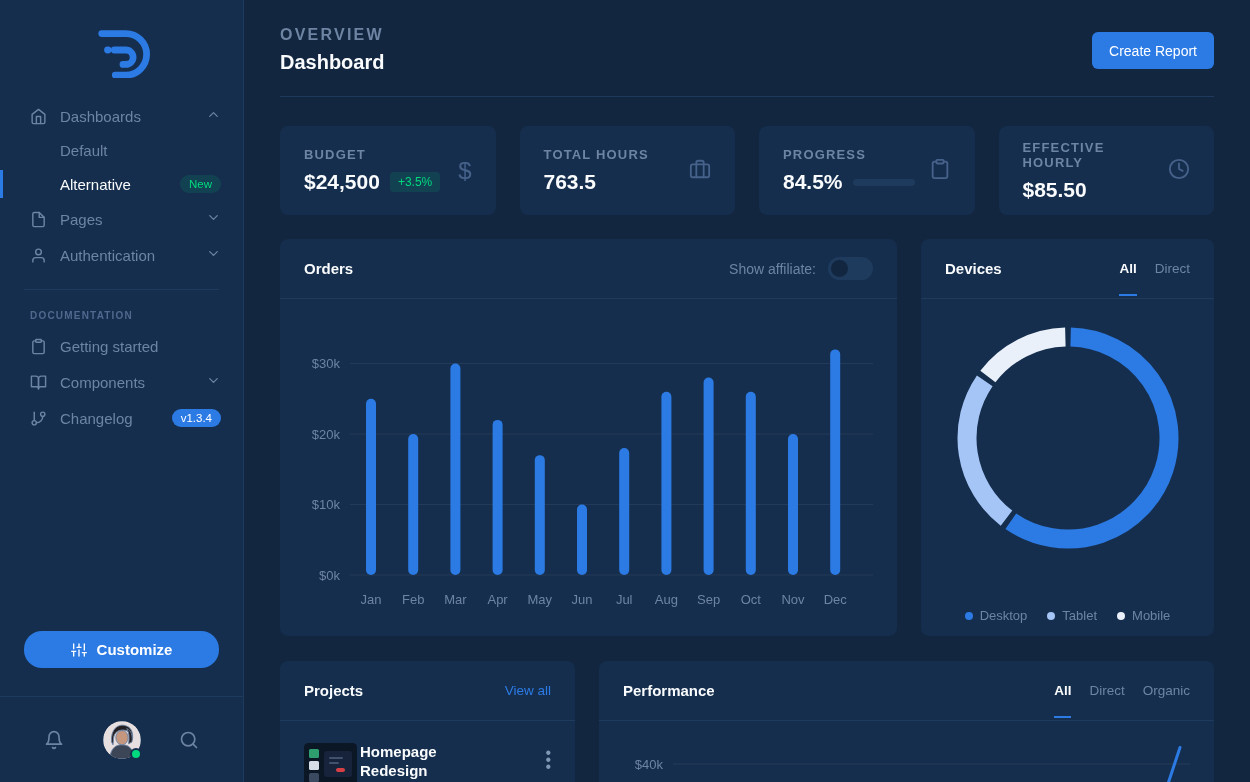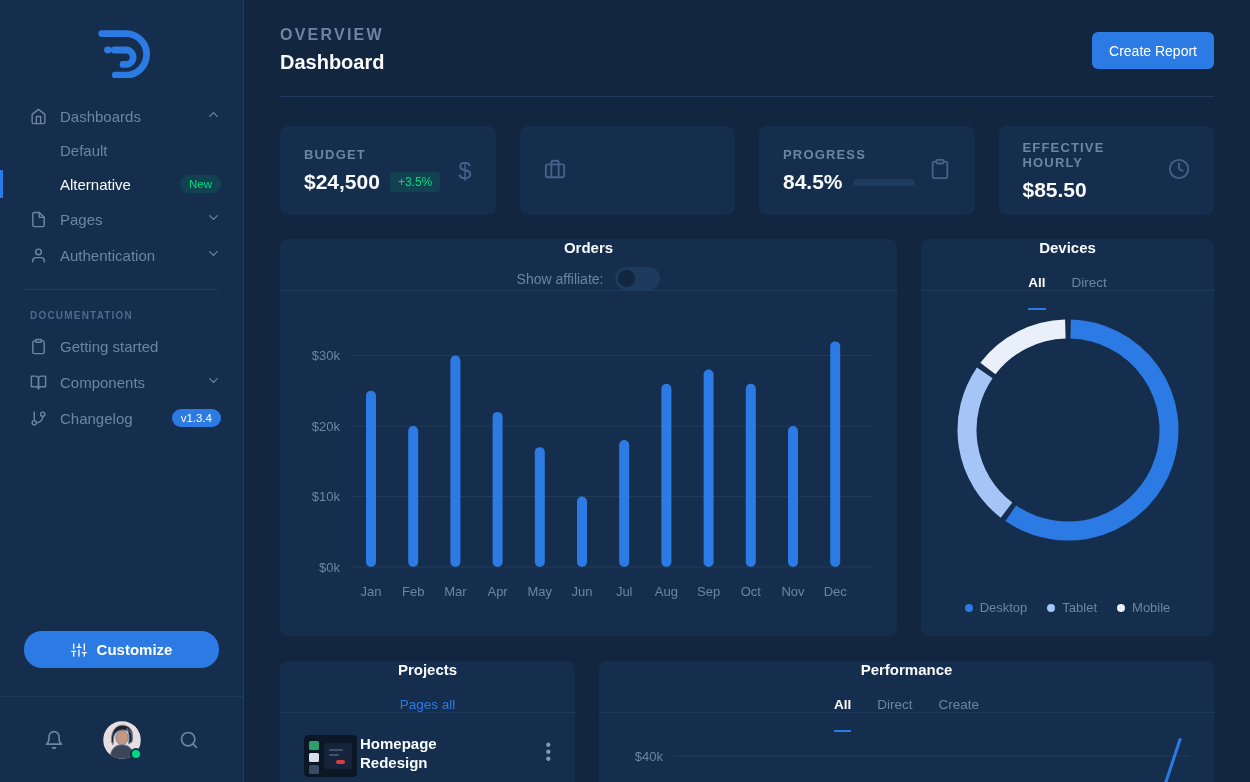--- a/index.html
+++ b/index.html
@@ -60,29 +60,29 @@
   .badge-delta { background:rgba(0,217,126,.12); color:#00d97e; font-size:12px;
     padding:3px 8px; border-radius:4px; }
   .stat-icon { color:#46618a; } .stat-icon svg { width:22px; height:22px; stroke:#46618a; }
   .dollar-glyph { font-size:24px; color:#46618a; font-weight:400; }
   .progress-track { width:62px; height:7px; border-radius:4px; background:#1e3a5c; overflow:hidden; }
   .progress-fill { height:100%; background:#2c7be5; border-radius:4px; }
 
   .charts-row { display:grid; grid-template-columns:617px 1fr; gap:24px; margin-top:24px;
     height:397px; }
   .card { background:#152e4d; border-radius:8px; overflow:hidden; }
-  .card-header { height:52px; padding:0 24px; display:flex; align-items:center;
-    justify-content:space-between; border-bottom:1px solid #1e3a5c; position:relative;flex-direction:column; }
+  .card-header { height:60px; padding:0 24px; display:flex; align-items:center;
+    justify-content:space-between; border-bottom:1px solid #1e3a5c; position:relative; }
   .card-title { font-size:15px; font-weight:600; color:#f9fbfd; }
   .toggle-group { display:flex; align-items:center; gap:12px; color:#6e84a3; font-size:14px; }
   .toggle { width:45px; height:23px; border-radius:12px; background:#1e3a5c; position:relative;
     cursor:pointer; }
   .toggle-knob { position:absolute; left:3px; top:3px; width:17px; height:17px;
     border-radius:50%; background:#12263f; }
-  .tabs { display:flex; align-items:center; gap:26px; }
+  .tabs { display:flex; align-items:center; gap:18px; }
   .tab { font-size:13.5px; color:#6e84a3; cursor:pointer; position:relative; }
   .tab.active { color:#f9fbfd; font-weight:700; }
   .tab.active::after { content:""; position:absolute; left:0; right:0; bottom:-20px;
     height:2px; background:#2c7be5; }
   .chart-body { padding:18px 24px 10px; }
   .devices-body { padding:18px 24px 16px; display:flex; flex-direction:column;
     align-items:center; justify-content:space-between; height:340px; }
   .legend { display:flex; gap:20px;align-items:flex-end; }
   .legend-item { display:flex; align-items:center; gap:7px; font-size:13px; color:#6e84a3; }
   .legend-dot { width:8px; height:8px; border-radius:50%; }
@@ -246,20 +246,26 @@
         <div class="stat-main">
           <div class="stat-label">BUDGET</div>
           <div class="stat-value-row">
             <span class="stat-value">$24,500</span>
             <span class="badge-delta">+3.5%</span>
           </div>
         </div>
         <div class="stat-icon dollar-glyph">$</div>
       </div>
       <div class="stat-card">
+        <div class="stat-main">
+          <div class="stat-label">TOTAL HOURS</div>
+          <div class="stat-value-row">
+            <span class="stat-value">763.5</span>
+          </div>
+        </div>
         <div class="stat-icon">
           <svg viewBox="0 0 24 24" fill="none" stroke-width="2" stroke-linecap="round" stroke-linejoin="round">
               <rect x="2" y="7" width="20" height="14" rx="2"></rect>
               <path d="M16 21V5a2 2 0 0 0-2-2h-4a2 2 0 0 0-2 2v16"></path>
             </svg>
         </div>
       </div>
       <div class="stat-card">
         <div class="stat-main">
           <div class="stat-label">PROGRESS</div>
@@ -369,21 +375,21 @@
               </span>
           </div>
         </div>
       </div>
     </div>
 
     <div class="bottom-row">
       <div class="card">
         <div class="card-header">
           <span class="card-title">Projects</span>
-          <span class="link">Pages all</span>
+          <span class="link">View all</span>
         </div>
         <div class="project-row">
           <svg class="thumb" width="53" height="42" viewBox="0 0 53 42">
             <rect width="53" height="42" rx="4" fill="#0c1726"></rect>
             <rect x="5" y="6" width="10" height="9" rx="1.5" fill="#2f9e6e"></rect>
             <rect x="5" y="18" width="10" height="9" rx="1.5" fill="#d8dee8"></rect>
             <rect x="5" y="30" width="10" height="9" rx="1.5" fill="#3b4least"></rect>
             <rect x="5" y="30" width="10" height="9" rx="1.5" fill="#3b4a61"></rect>
             <rect x="20" y="8" width="28" height="26" rx="3" fill="#17233a"></rect>
             <rect x="25" y="14" width="14" height="2" rx="1" fill="#41526e"></rect>
@@ -394,21 +400,21 @@
           <div class="kebab">•<br>•<br>•</div>
         </div>
       </div>
 
       <div class="card">
         <div class="card-header">
           <span class="card-title">Performance</span>
           <span class="tabs">
             <span class="tab active">All</span>
             <span class="tab">Direct</span>
-            <span class="tab">Create</span>
+            <span class="tab">Organic</span>
           </span>
         </div>
         <div class="perf-body">
           <svg id="perf-svg" width="567" height="190">
               <line x1="50" y1="31" x2="567" y2="31" stroke="rgba(227,235,246,0.08)" stroke-width="1"></line>
               <text x="40" y="35.5" text-anchor="end" fill="#6e84a3" font-size="13">$40k</text>
               <polyline points="57.0,207.0 102.5,190.5 147.9,201.5 193.4,179.5 238.8,185.0 284.3,168.5 329.7,174.0 375.2,157.5 420.6,163.0 466.1,141.0 511.5,152.0 557.0,14.5" fill="none" stroke="#2c7be5" stroke-width="3" stroke-linecap="round" stroke-linejoin="round"></polyline>
             </svg>
         </div>
       </div>

